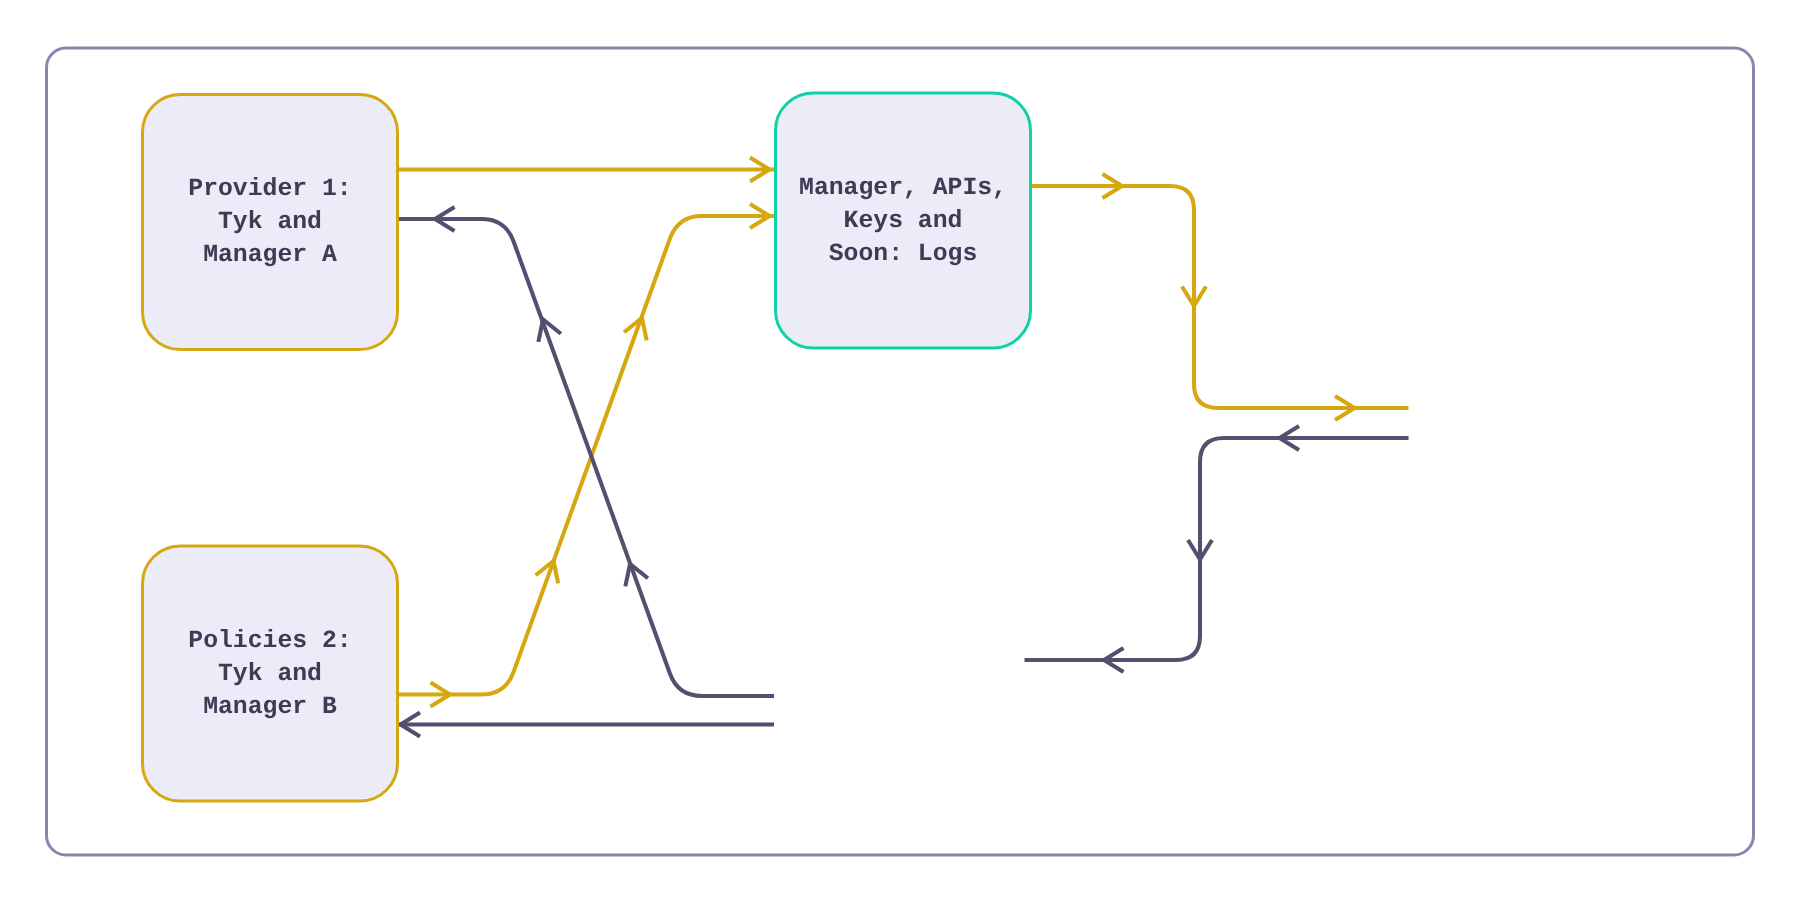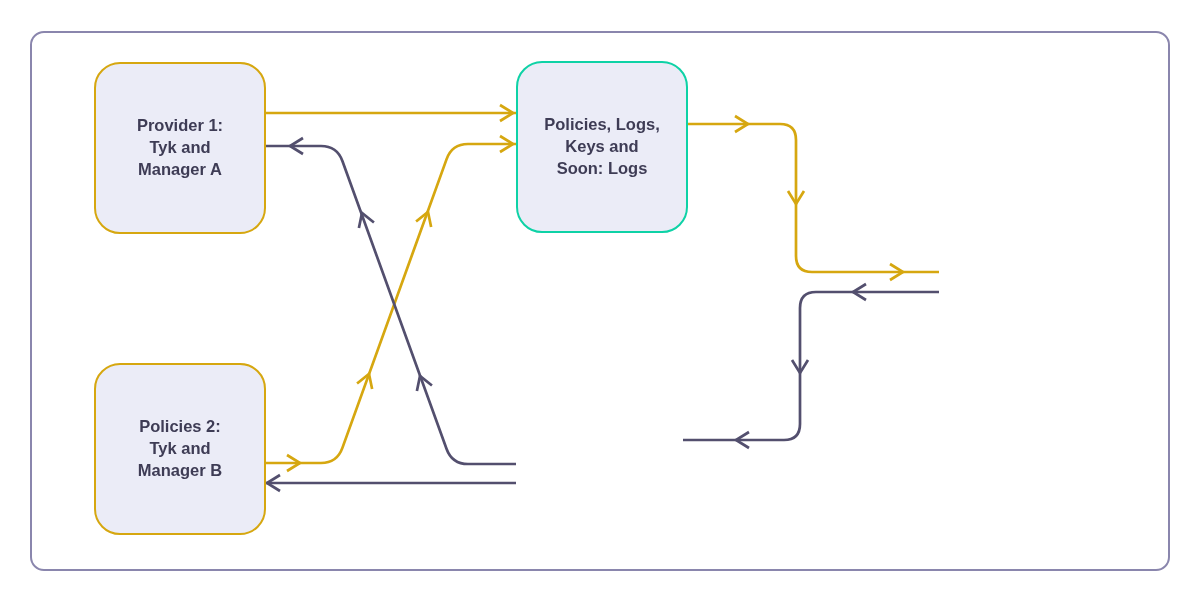--- a/index.html
+++ b/index.html
@@ -1,17 +1,17 @@
 <!DOCTYPE html>
 <html style="--gold: #d6a710; --teal: #0ed2a6; --slate: #534f6e; --fill: #ebecf7; --text: #3e3c55; --frame: #8a86ad;"><head>
 <meta charset="utf-8">
 <style>
   html,body{margin:0;padding:0;background:#ffffff;}
   .canvas{position:relative;width:1200px;height:601px;background:#ffffff;overflow:hidden;
-          font-family:Liberation Sans, sans-serif;}
+          font-family:Liberation Mono, monospace;}
   .frame{position:absolute;left:30px;top:31px;width:1136px;height:536px;
          border:2px solid var(--frame);border-radius:14px;}
   #edge-layer{position:absolute;left:0;top:0;}
   .node{position:absolute;width:168px;height:168px;border-radius:26px;
         background:var(--fill);display:flex;align-items:center;justify-content:center;
         text-align:center;color:var(--text);font-size:16.5px;font-weight:600;line-height:1.32;}
   .node span{white-space:pre-line;}
   .node-gold{border:2.5px solid var(--gold);}
   .node-teal{border:2.5px solid var(--teal);}
 </style>
@@ -63,19 +63,19 @@
 Manager A</span>
   </div>
 
   <div class="node node-gold" style="left:94px;top:363px">
     <span>Policies 2:
 Tyk and
 Manager B</span>
   </div>
 
   <div class="node node-teal" style="left:516px;top:61px">
-    <span>Policies, Logs,
+    <span>Manager, APIs,
 Keys and
 Soon: Logs</span>
   </div>
 
 
 </div>
 
 </body></html>

